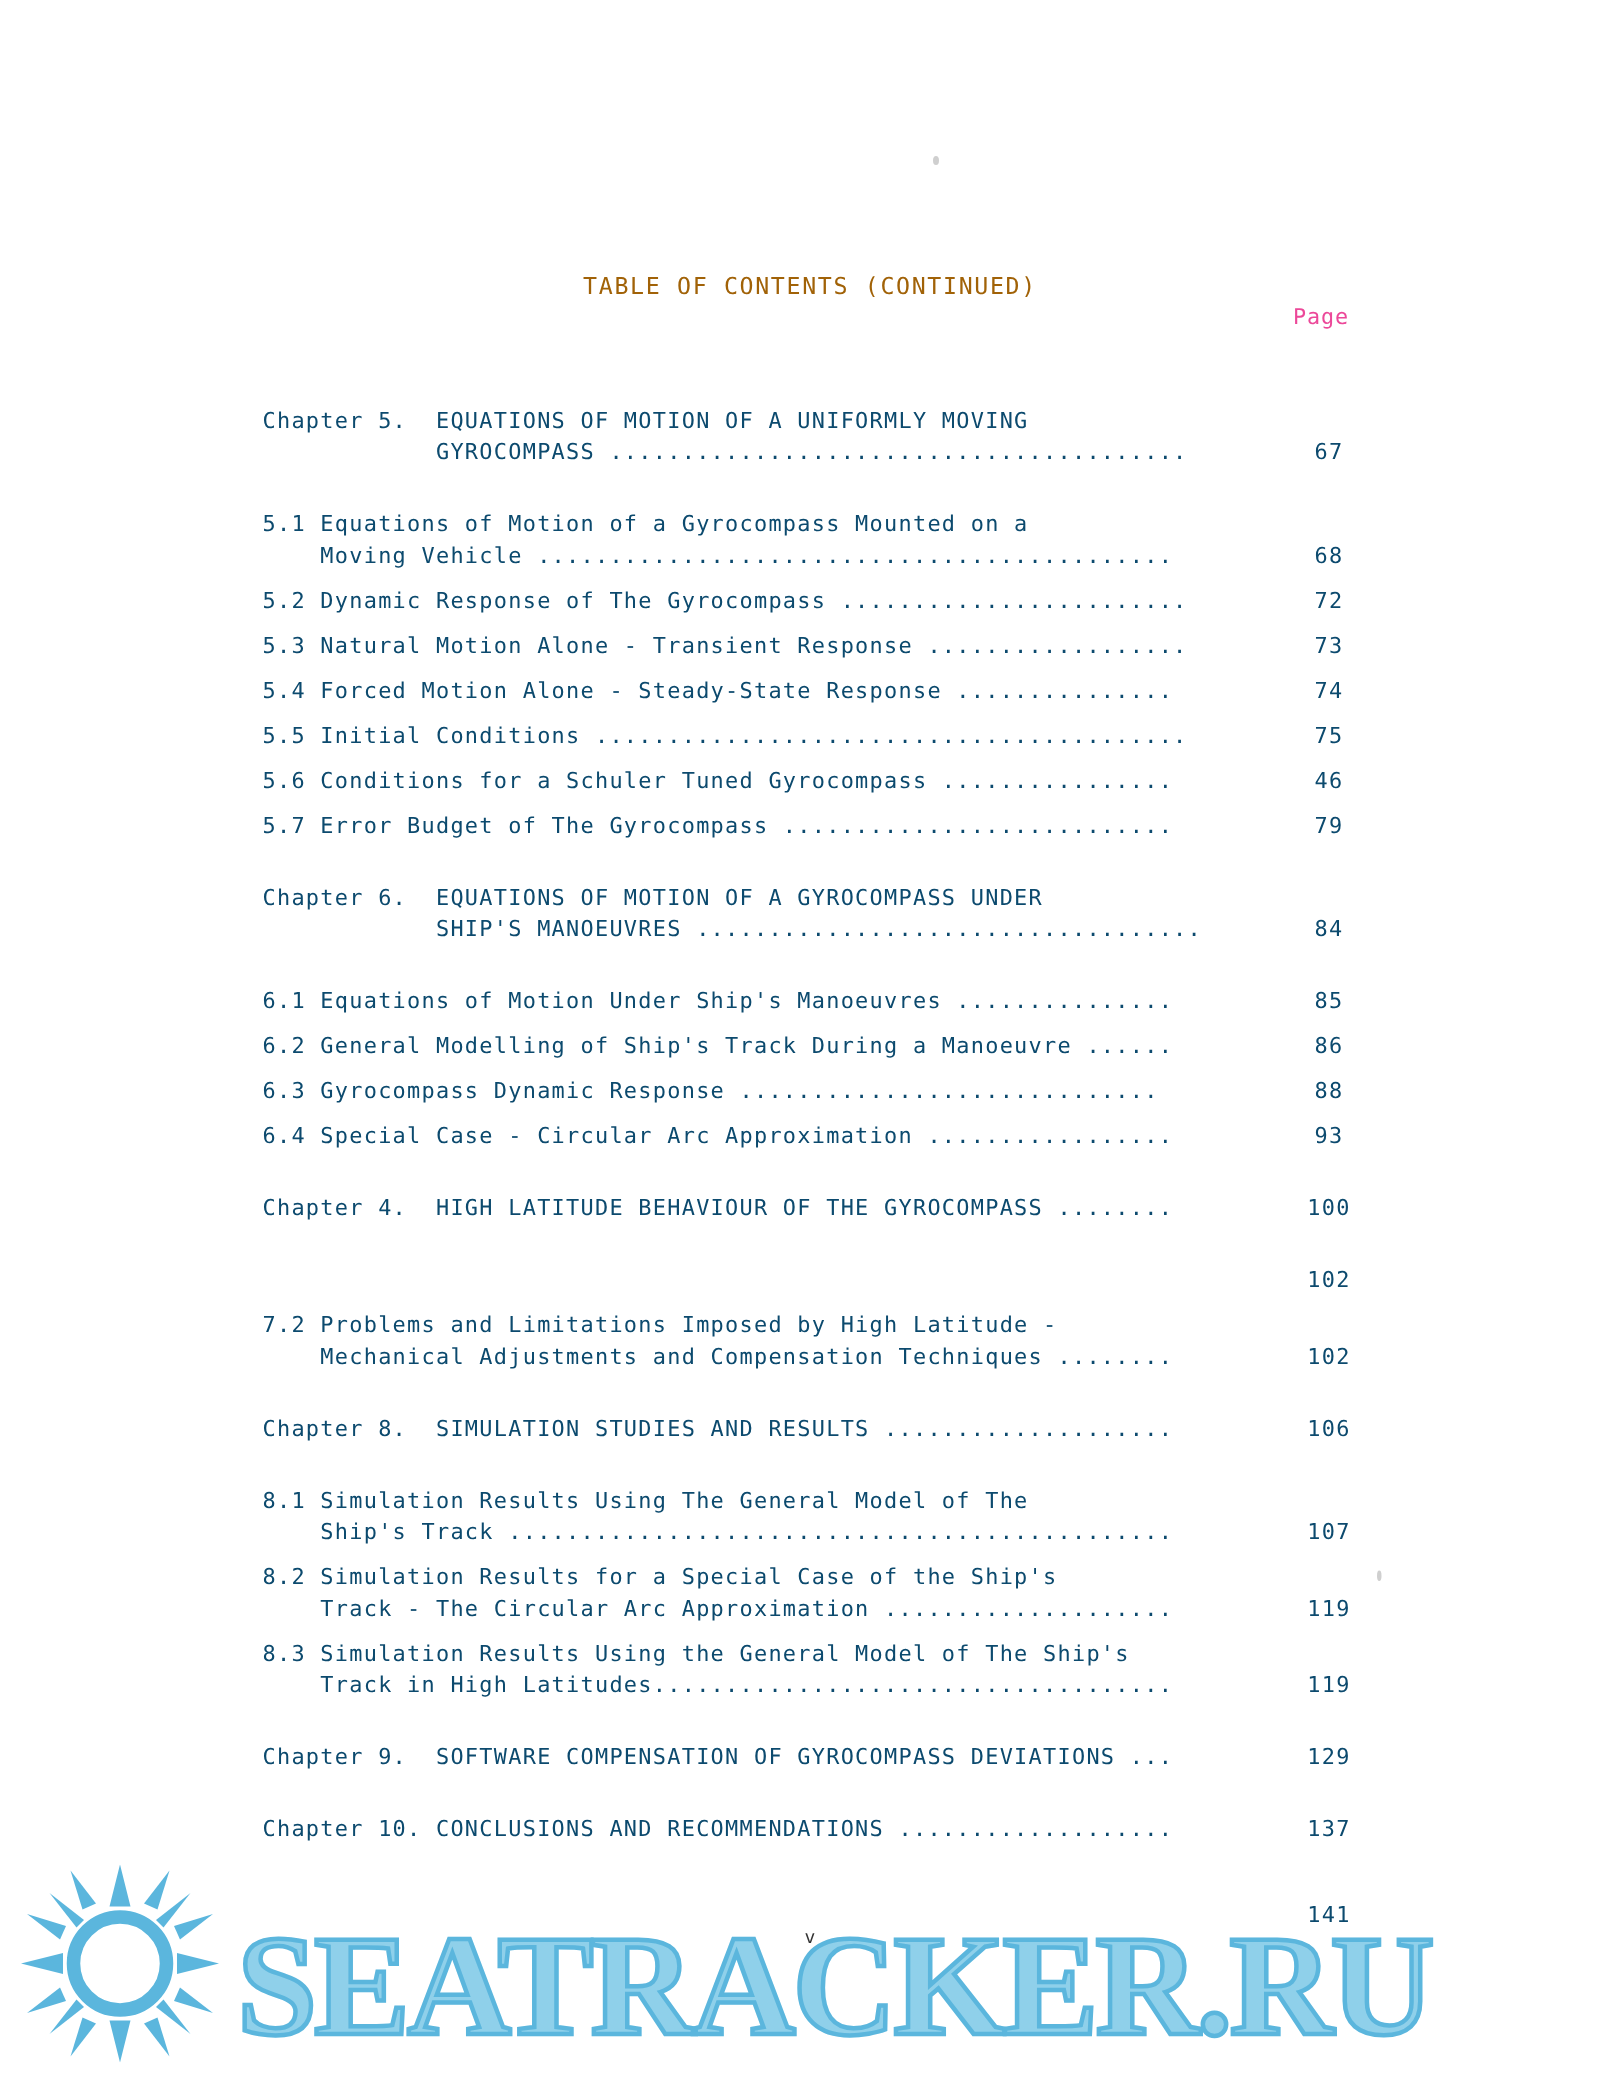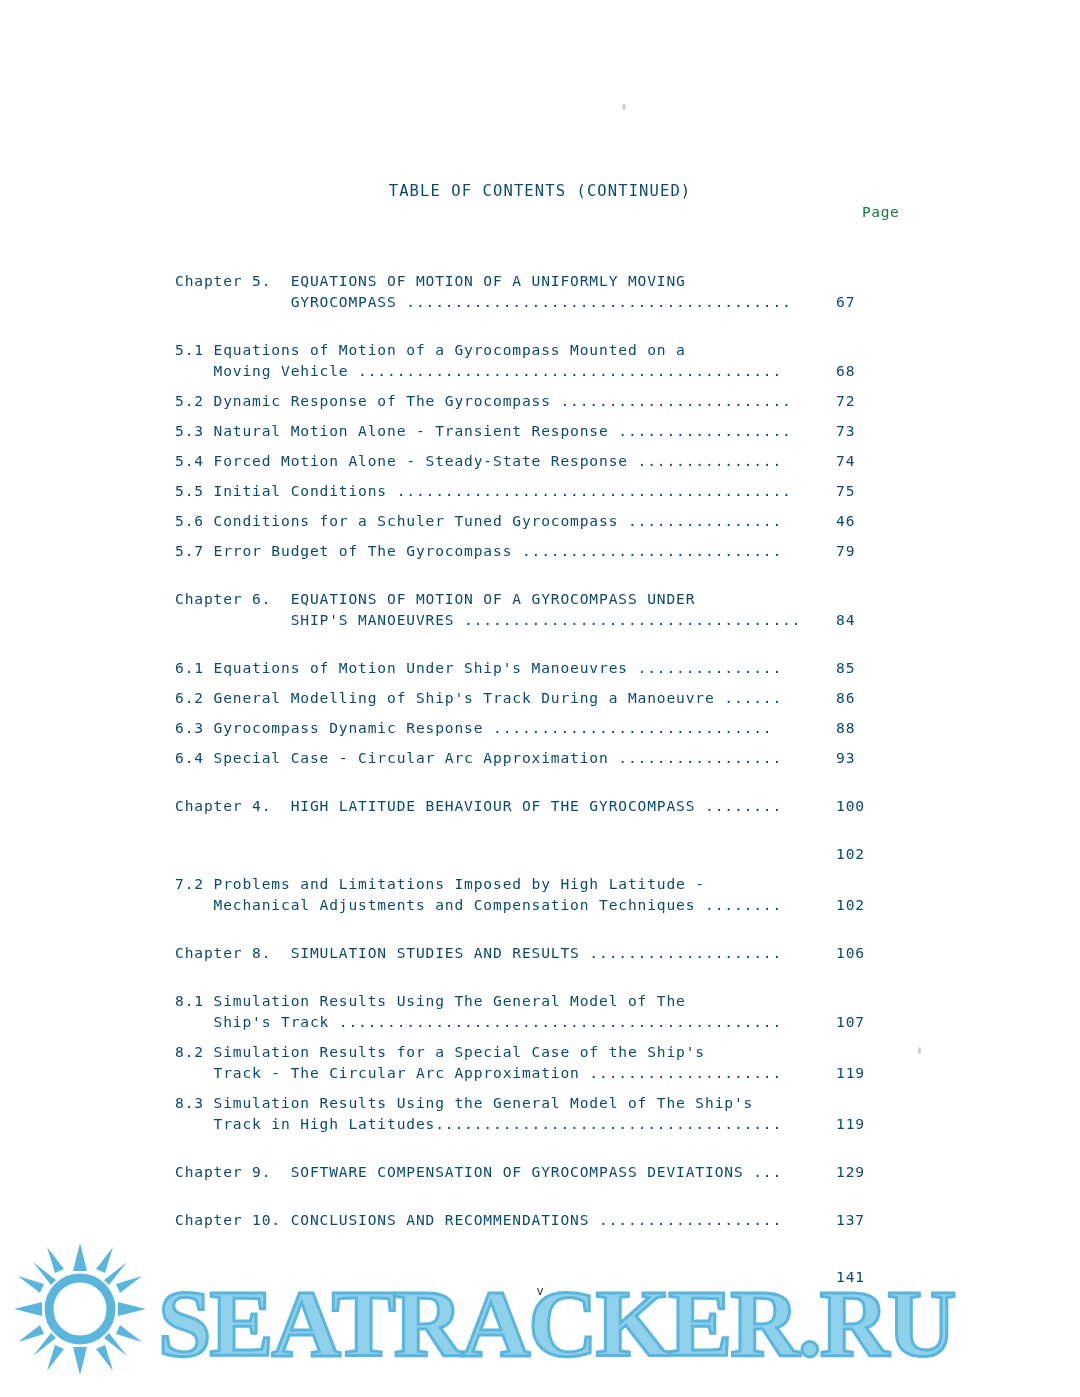--- a/index.html
+++ b/index.html
@@ -20,29 +20,29 @@
     inset: 0;
   }
   .doc-title {
     position: absolute;
     top: 182px;
     left: 0;
     width: 1080px;
     text-align: center;
     font-size: 15.5px;
     letter-spacing: 1.1px;
-    color: #0c4a6e;
+    color: #a16207;
   }
   .page-col-head {
     position: absolute;
     top: 204px;
     left: 862px;
     font-size: 14.5px;
     letter-spacing: 0.6px;
-    color: #15803d;
+    color: #ec4899;
   }
   .toc {
     position: absolute;
     top: 243px;
     left: 175px;
     width: 730px;
   }
   .entry {
     position: relative;
     display: block;
@@ -58,23 +58,23 @@
   .entry .ln {
     display: block;
     position: relative;
     height: 21px;
   }
   .entry .txt {
     white-space: pre;
   }
   .pg {
     position: absolute;
-    left: 661px;
+    left: 681px;
     width: 60px;
-    text-align: left;
+    text-align: center;
     font-size: 14.6px;
     letter-spacing: 0.85px;
     white-space: pre;
   }
   .gap-lg { height: 27px; }
   .gap-md { height: 9px; }
 
   
   .wm {
     position: absolute;

